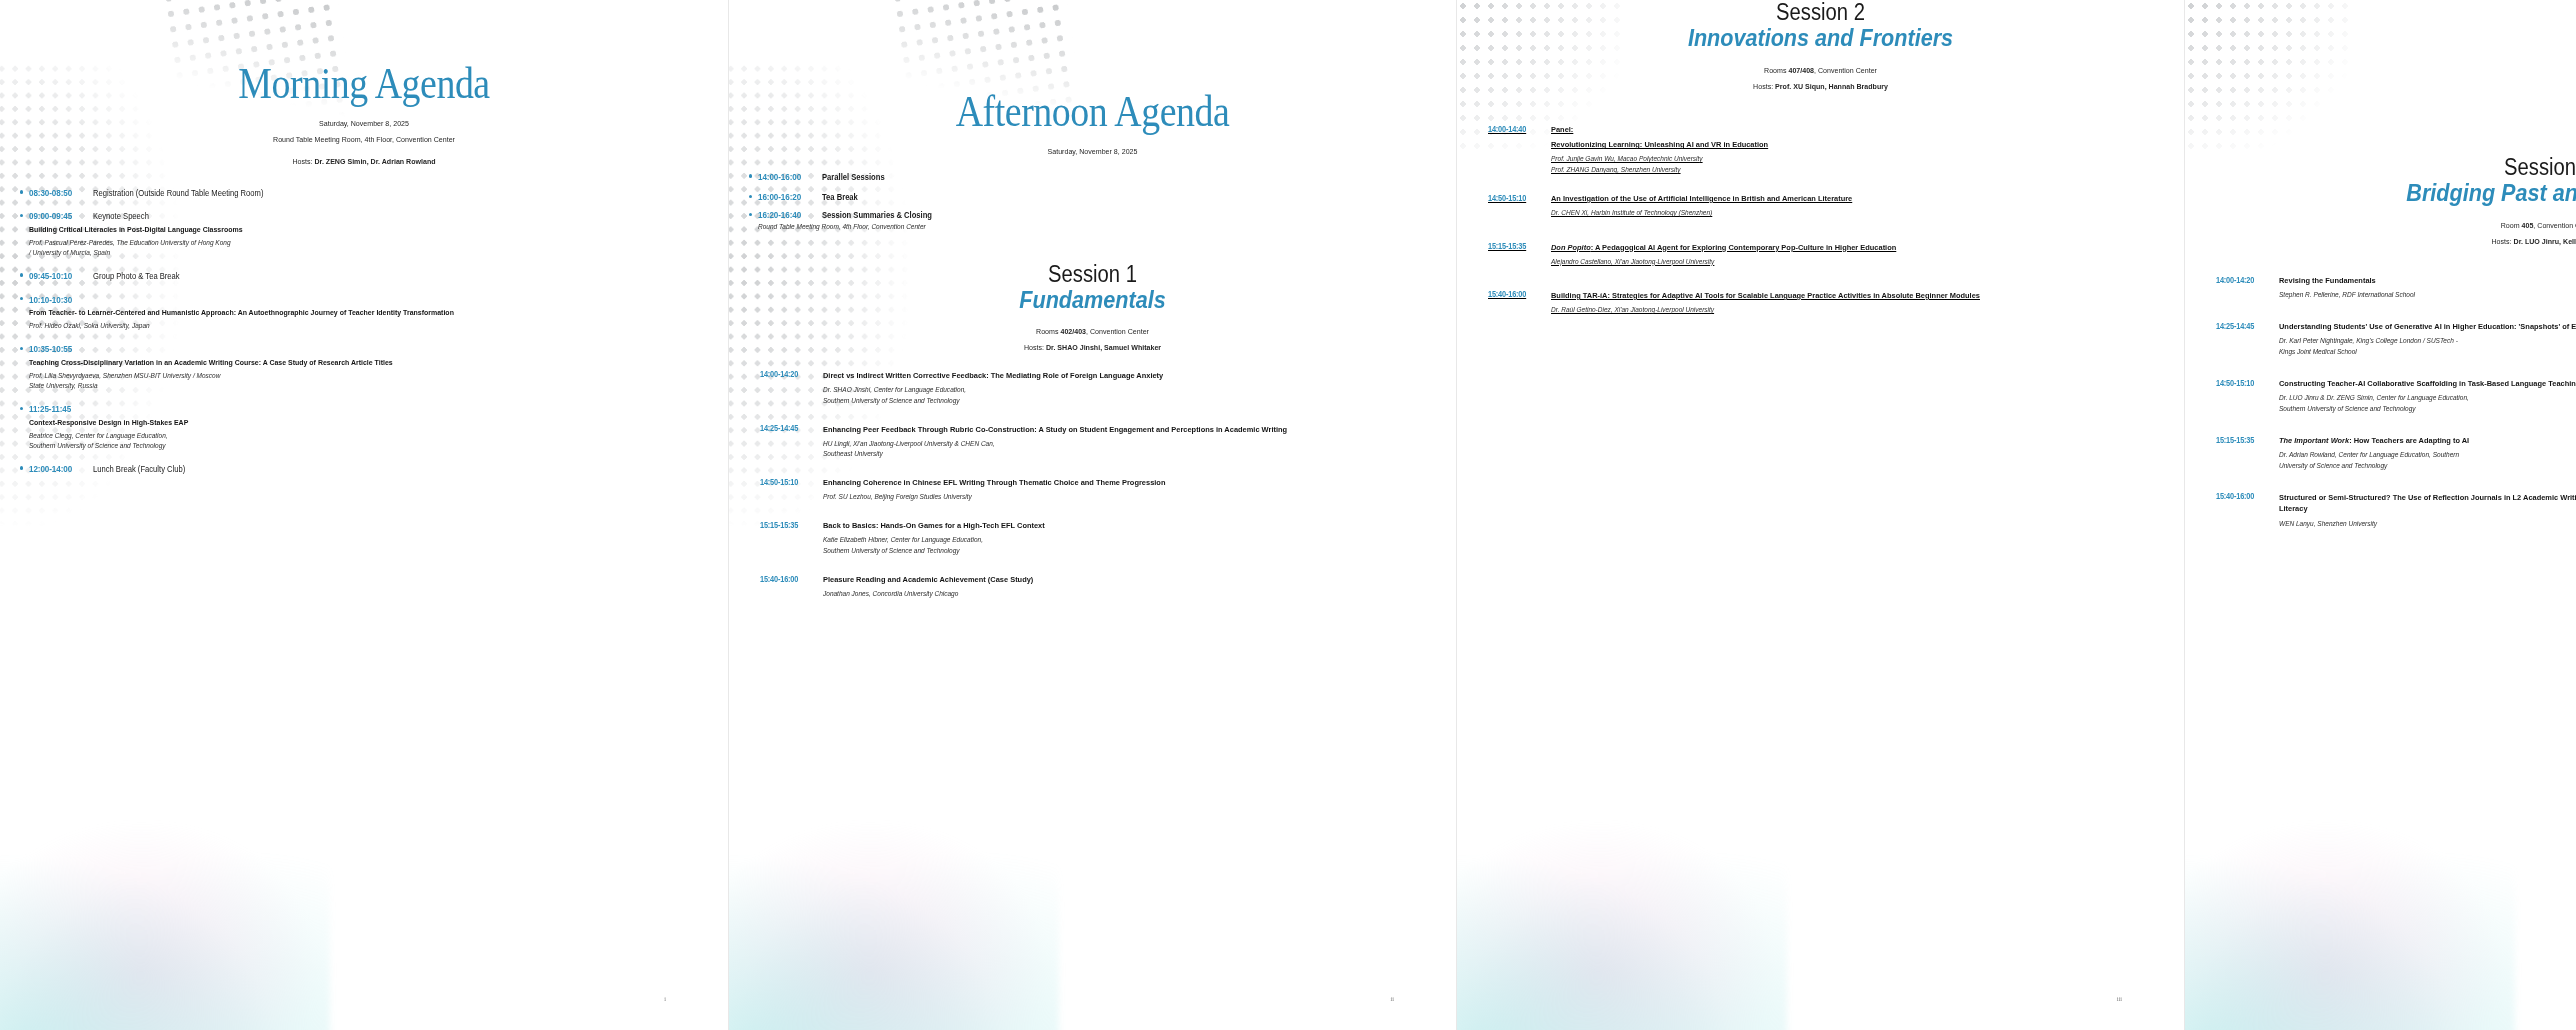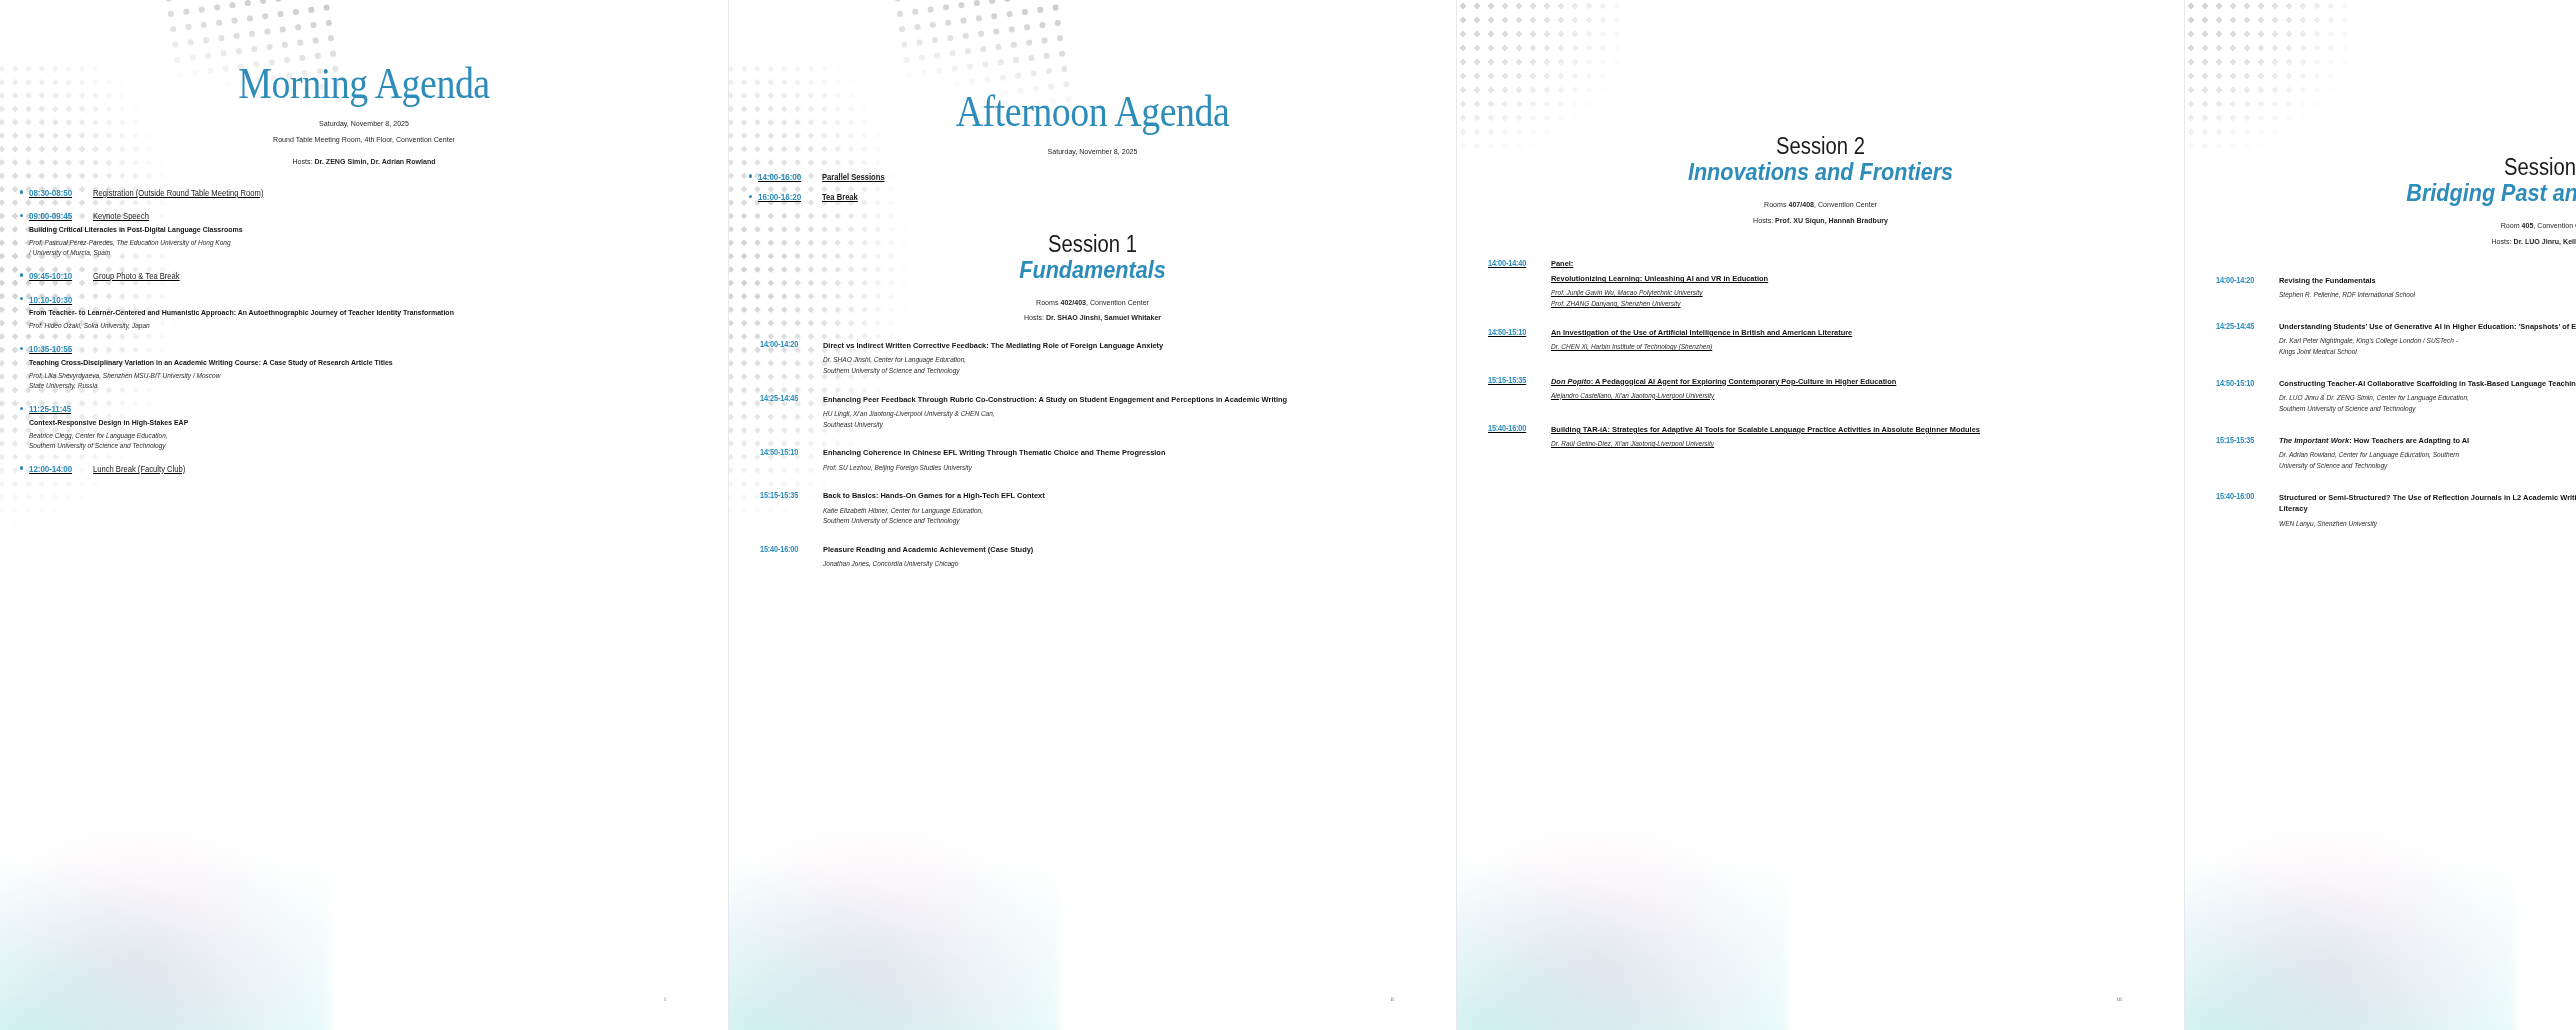--- a/index.html
+++ b/index.html
@@ -98,21 +98,21 @@
     font-style: italic;
     line-height: 1.12;
     transform: scaleX(.9);
     display: block;
     margin-top: 1px;
   }
 
   
   .bullets { margin: 21.6px 0 0 0; padding: 0 33px 0 19.6px; list-style: none; }
   .bullets > li { margin-bottom: 13.4px; }
-  .brow { display: flex; align-items: baseline; text-decoration: underline; }
+  .brow { display: flex; align-items: baseline; }
   .bdot {
     flex: 0 0 auto;
     width: 3.6px; height: 3.6px; border-radius: 50%;
     background: #2d8cba;
     margin-right: 6.2px;
     position: relative; top: -2.1px;
   }
   .btime {
     flex: 0 0 auto;
     color: #2d8cba;
@@ -311,20 +311,28 @@
           <span class="btitle bold">Parallel Sessions</span>
           </div>
       </li>
       <li style="margin-bottom:8px;">
         <div class="brow">
             <span class="bdot"></span>
           <span class="btime">16:00-16:20</span>
           <span class="btitle bold">Tea Break</span>
           </div>
       </li>
+      <li style="margin-bottom:2.1px;">
+        <div class="brow">
+            <span class="bdot"></span>
+          <span class="btime">16:20-16:40</span>
+          <span class="btitle bold">Session Summaries &amp; Closing</span>
+          </div>
+        <div class="bnote">Round Table Meeting Room, 4th Floor, Convention Center</div>
+      </li>
     </ul>
 
     <div class="session-head" style="margin-top:30px;">
       <span class="session-num">Session 1</span>
       <span class="session-name">Fundamentals</span>
     </div>
     <div class="meta-line" style="margin-top:13.4px;">
       <span>Rooms </span><b>402/403</b><span>, Convention Center</span>
     </div>
     <div class="meta-line tight">
@@ -382,21 +390,21 @@
         </div>
       </div>
     </div>
     <div class="page-num">ii</div>
   </section>
 
   <section class="slide slide-3">
     <div class="dots-corner"></div>
     <div class="wash"></div>
 
-    <div class="session-head" style="margin-top:134px;">
+    <div class="session-head" style="">
       <span class="session-num">Session 2</span>
       <span class="session-name">Innovations and Frontiers</span>
     </div>
     <div class="meta-line" style="margin-top:14.4px;">
       <span>Rooms </span><b>407/408</b><span>, Convention Center</span>
     </div>
     <div class="meta-line tight">
       <span>Hosts:</span>
       <b>Prof. XU Siqun, Hannah Bradbury</b>
     </div>

